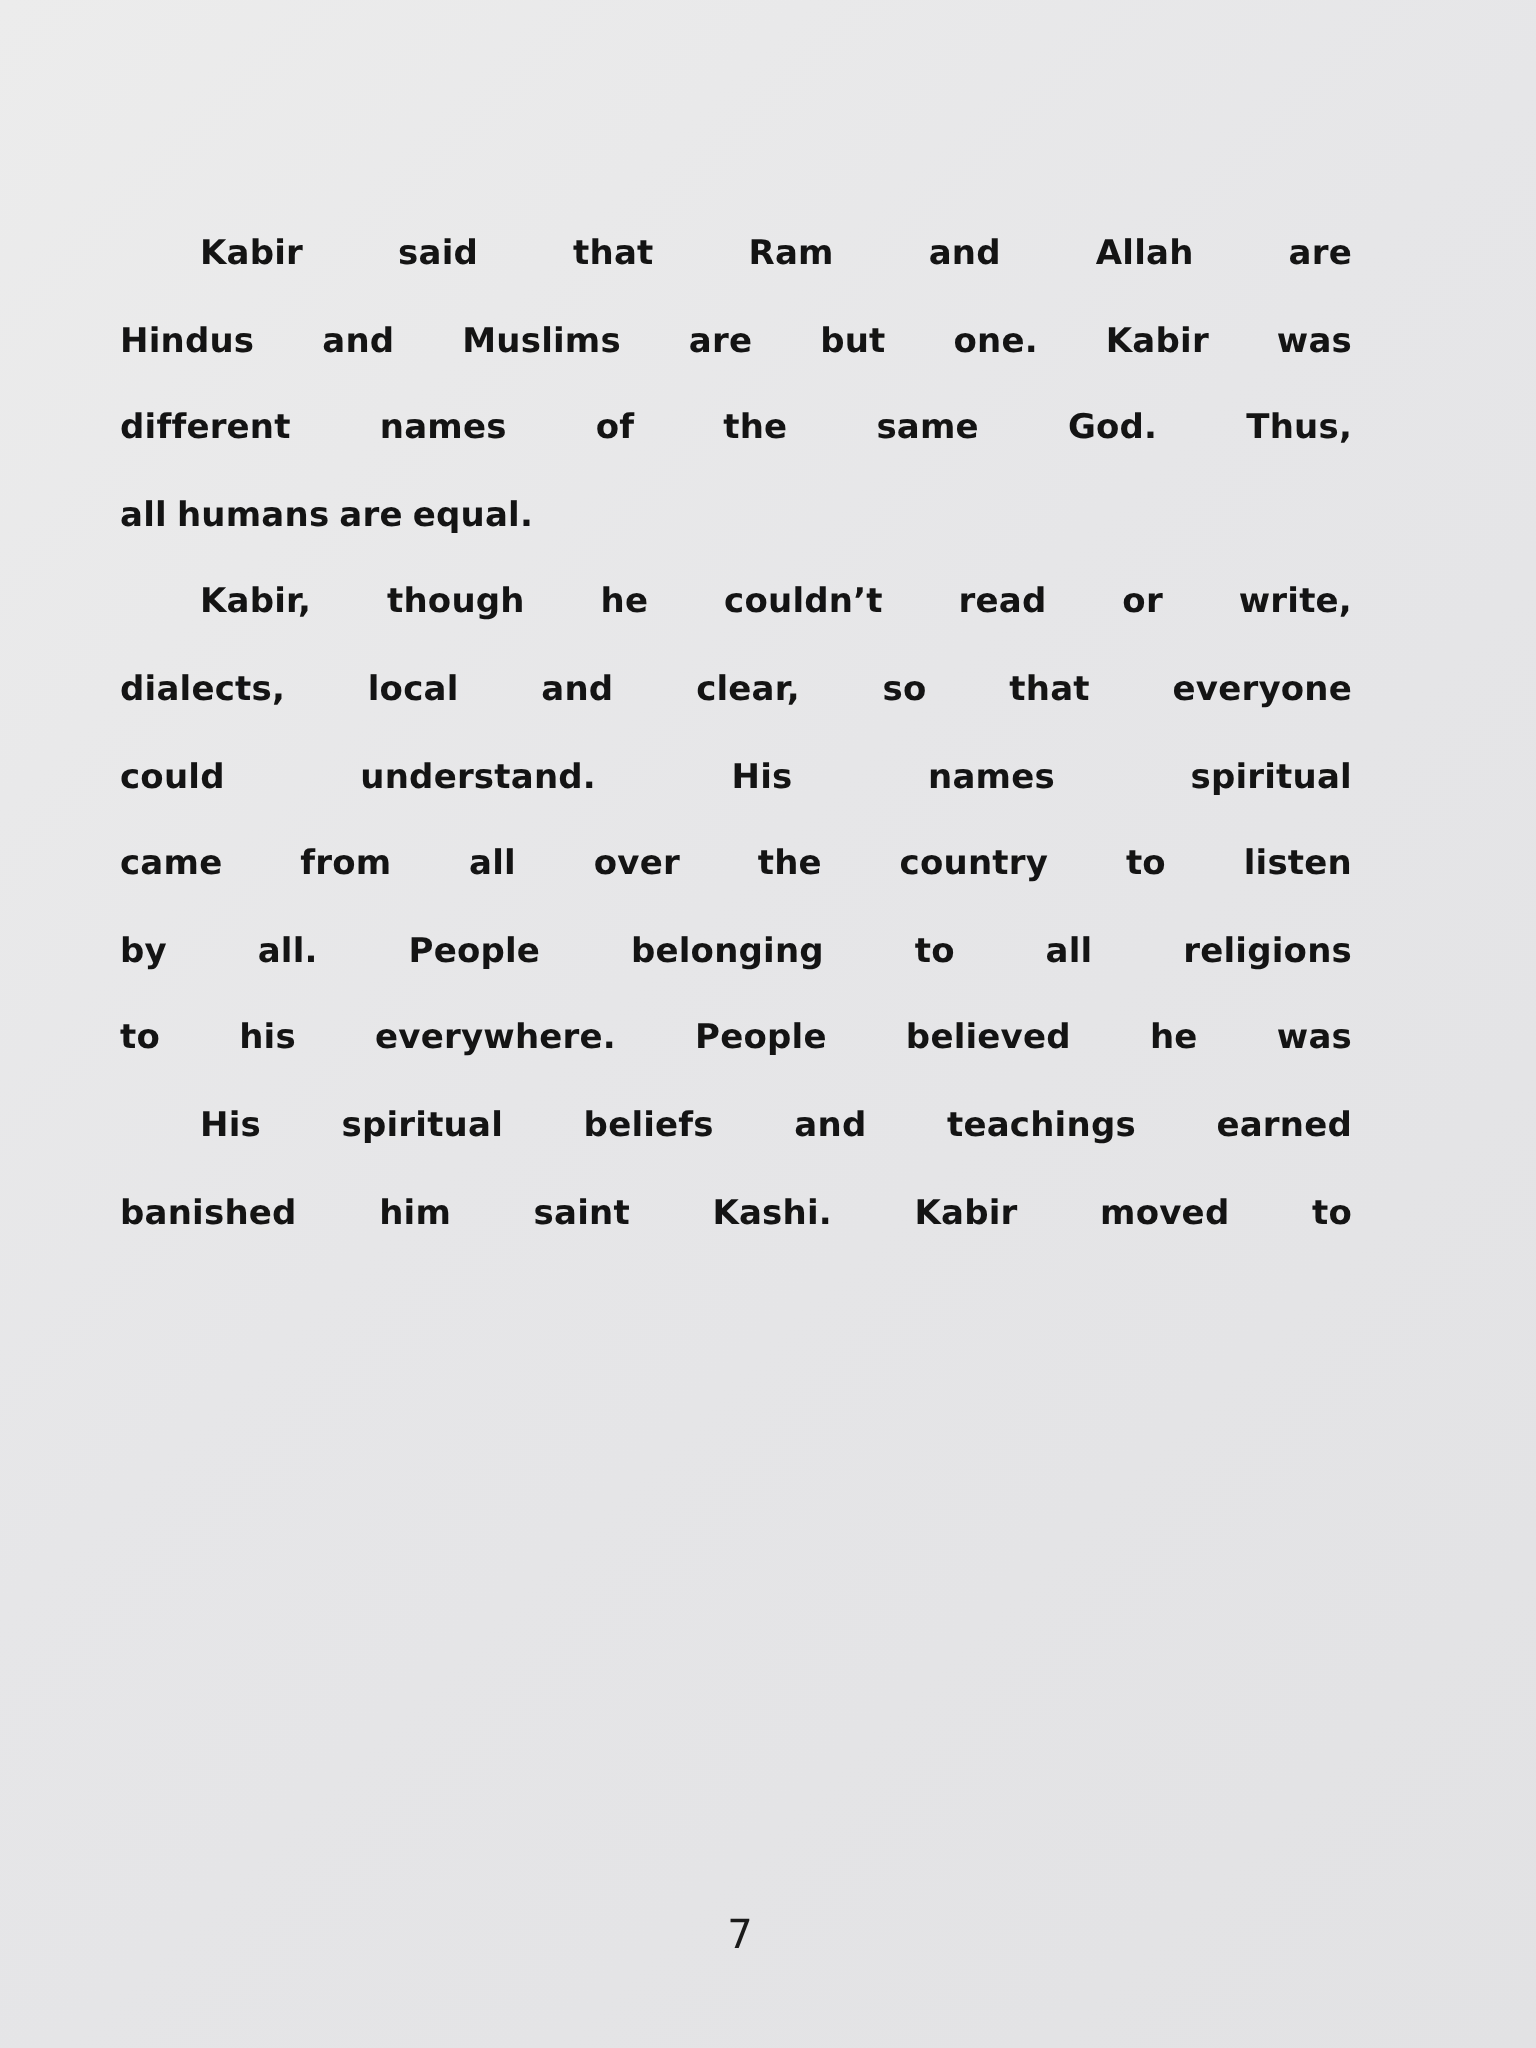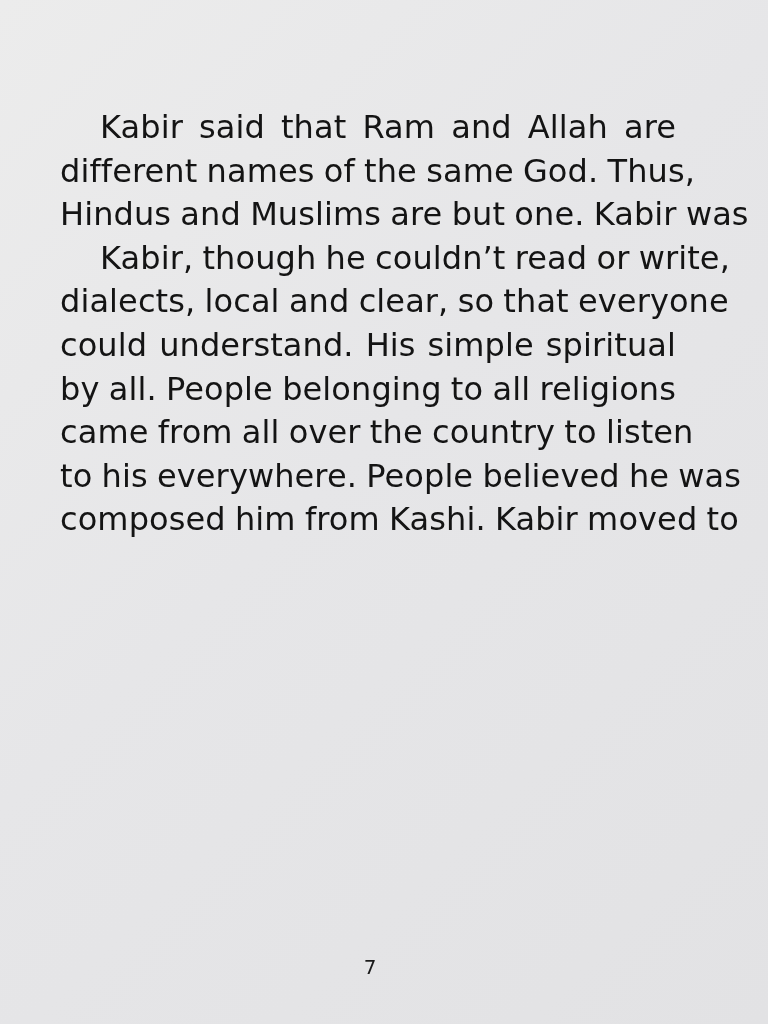--- a/index.html
+++ b/index.html
@@ -24,26 +24,27 @@
     .text-block {
       position: absolute;
       left: 60px;
       top: 106px;
       width: 616px;
     }
     .line {
       display: block;
       height: 43.6px;
       line-height: 43.6px;
-      font-size: 32px;
+      font-size: 17px;
       letter-spacing: 0.1px;
       white-space: nowrap;
       text-align: justify;
       text-align-last: justify;
       word-spacing: -1px;
+      font-weight: bold;
     }
     .line.indent {
       padding-left: 40px;
     }
     .line.last {
       text-align-last: left;
     }
     .page-number {
       position: absolute;
       left: 0;
@@ -55,33 +56,35 @@
     }
   </style>
 </head>
 <body>
 
 <div class="page">
   <div class="text-block">
 
     <div>
       <span class="line indent">Kabir said that Ram and Allah are</span>
+      <span class="line">Hindus and Muslims are but one. Kabir was</span>
       <span class="line">different names of the same God. Thus,</span>
-      <span class="line">Hindus and Muslims are but one. Kabir was</span>
+      <span class="line last">all humans are equal.</span>
     </div>
 
     <div>
       <span class="line indent">Kabir, though he couldn’t read or write,</span>
       <span class="line">dialects, local and clear, so that everyone</span>
-      <span class="line">could understand. His simple spiritual</span>
+      <span class="line">could understand. His names spiritual</span>
+      <span class="line">came from all over the country to listen</span>
       <span class="line">by all. People belonging to all religions</span>
-      <span class="line">came from all over the country to listen</span>
       <span class="line">to his everywhere. People believed he was</span>
     </div>
 
     <div>
-      <span class="line">composed him from Kashi. Kabir moved to</span>
+      <span class="line indent">His spiritual beliefs and teachings earned</span>
+      <span class="line">banished him saint Kashi. Kabir moved to</span>
     </div>
 
   </div>
 
   <div class="page-number">7</div>
 </div>
 
 </body></html>

